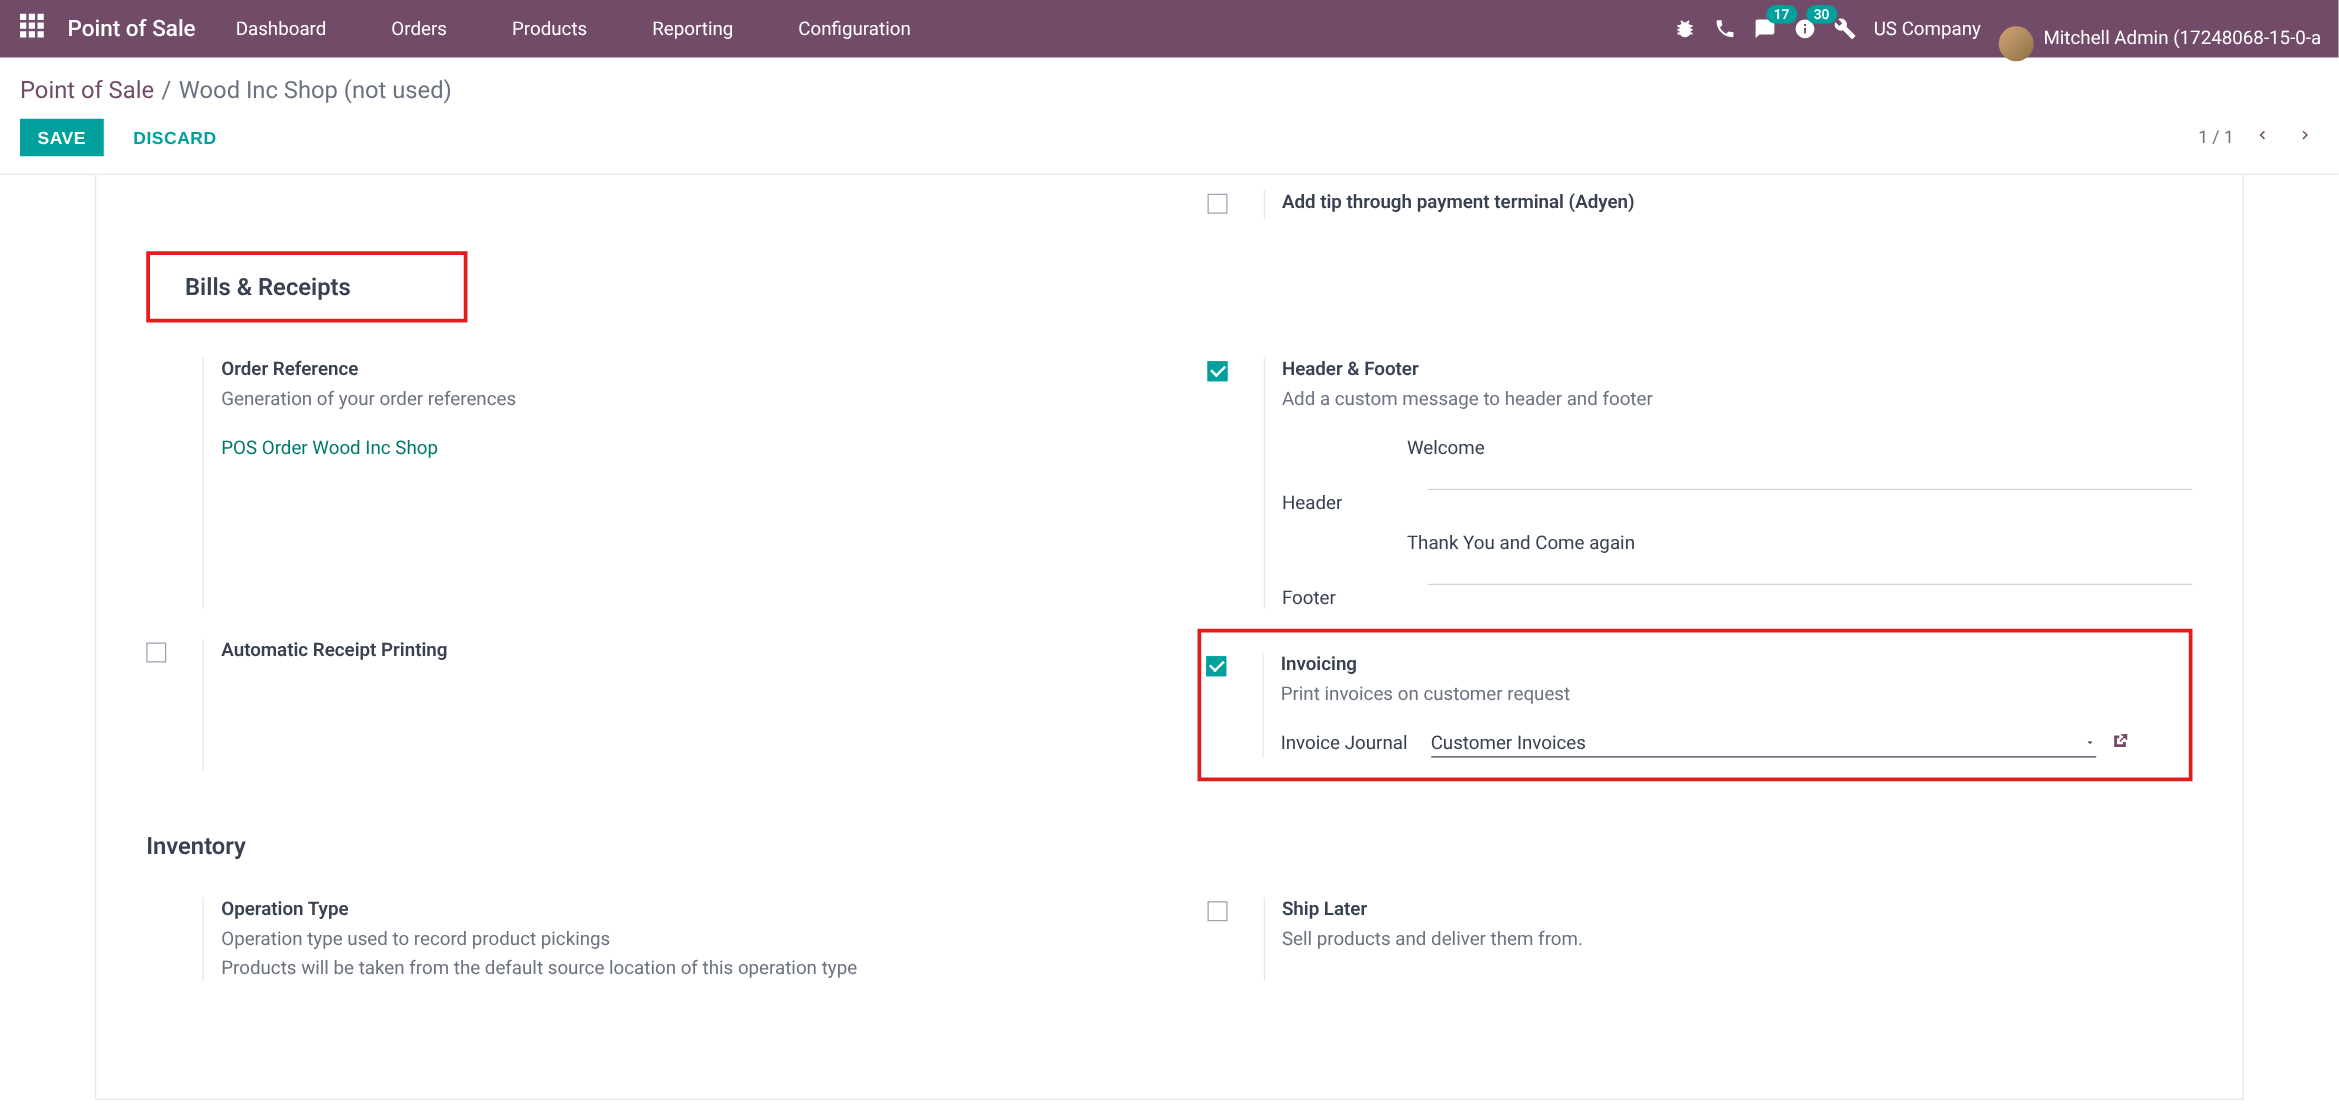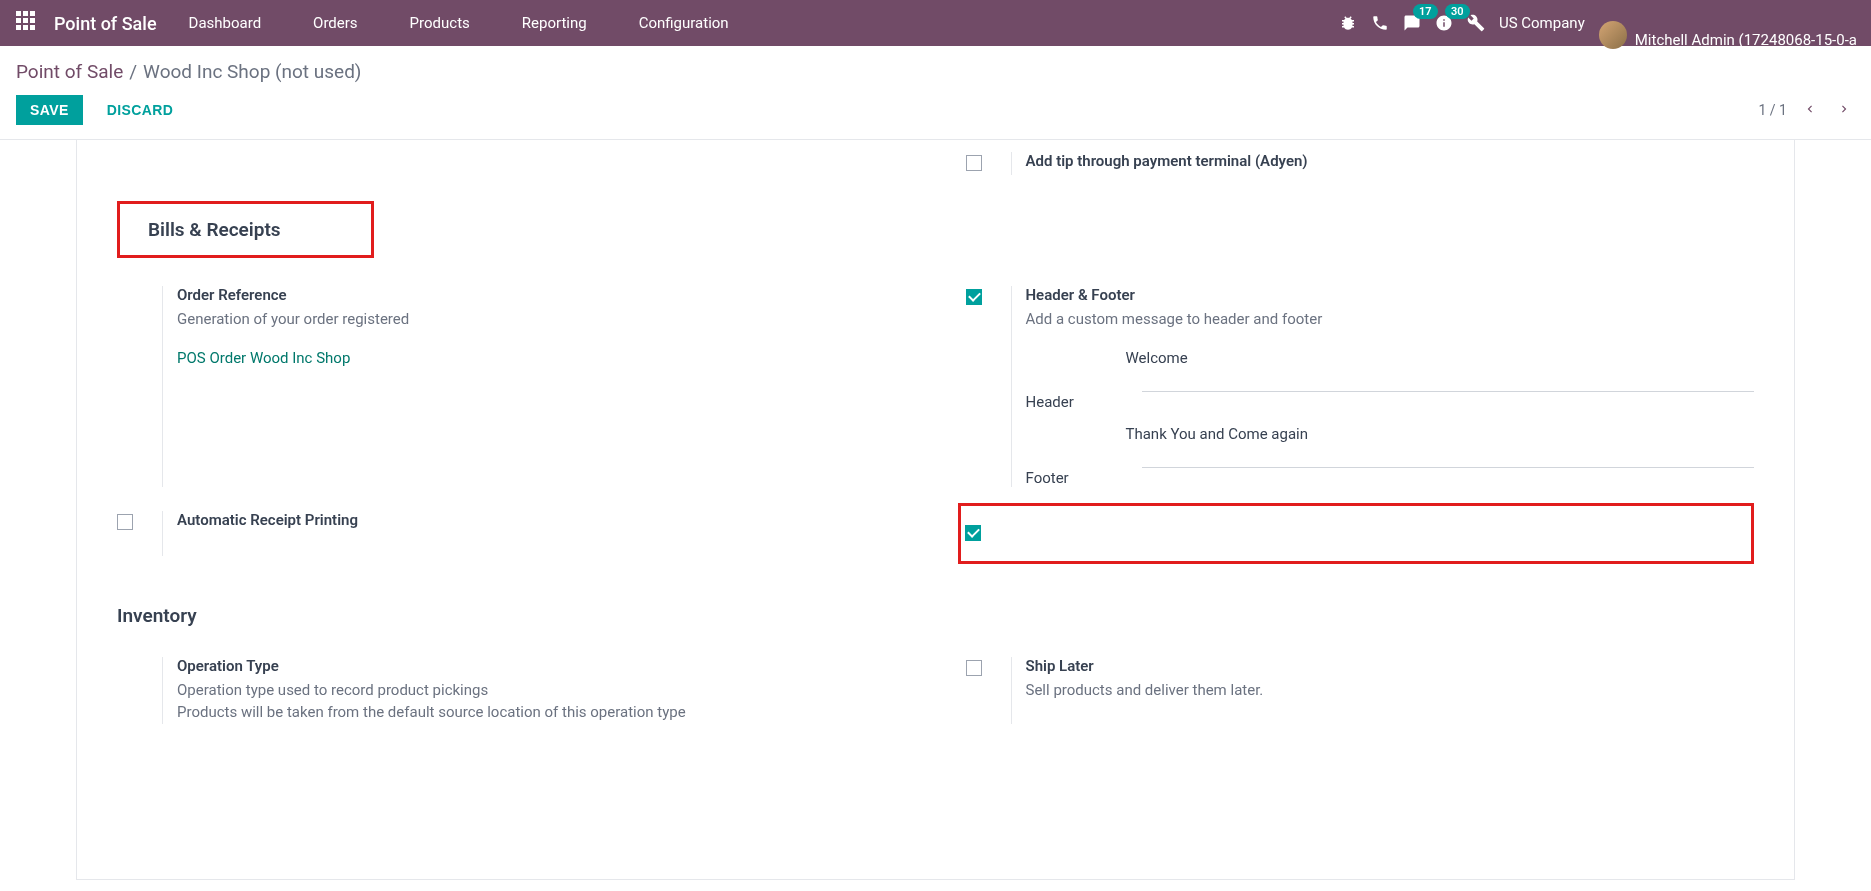--- a/index.html
+++ b/index.html
@@ -10,21 +10,21 @@
 .apps-icon span { background: #fff; }
 .brand { font-size: 18px; font-weight: 500; margin: 0 14px 0 4px; }
 .nav-links { display: flex; gap: 16px; }
 .nav-links a { color: #fff; text-decoration: none; padding: 12px 18px; font-size: 15px; cursor: pointer; }
 .topbar-right { margin-left: auto; display: flex; align-items: center; gap: 14px; padding-right: 8px; }
 .top-icon { display: inline-flex; align-items: center; position: relative; cursor: pointer; }
 .top-icon svg { width: 18px; height: 18px; fill: #fff; }
 .badge { background: #00A09D; color: #fff; font-size: 11px; border-radius: 10px; padding: 1px 6px; position: absolute; top: -10px; left: 10px; font-weight: 600; }
 .company-name { color: #fff; font-size: 15px; }
 .avatar { width: 28px; height: 28px; border-radius: 50%; background: linear-gradient(135deg,#d4a574,#8b6f47); display: inline-block; }
-.user-block { display: flex; align-items: flex-end; gap: 8px; margin-top: 24px; }
+.user-block { display: flex; align-items: flex-start; gap: 8px; margin-top: 24px; }
 
 .crumb-row { display: flex; align-items: center; padding: 14px 16px 8px 16px; }
 .crumb-link { color: #714B67; font-size: 19px; text-decoration: none; cursor: pointer; }
 .crumb-sep { color: #6b7280; font-size: 19px; margin: 0 6px; }
 .crumb-current { color: #6b7280; font-size: 19px; }
 
 .action-row { display: flex; align-items: center; padding: 4px 16px 14px 16px; }
 .btn-primary { background: #00A09D; color: #fff; border: none; padding: 7px 14px; font-size: 14px; font-weight: 600; letter-spacing: 0.4px; cursor: pointer; }
 .btn-secondary { background: transparent; color: #00A09D; border: none; padding: 7px 14px; font-size: 14px; font-weight: 600; letter-spacing: 0.4px; cursor: pointer; margin-left: 10px; }
 .pager-area { margin-left: auto; display: flex; align-items: center; gap: 12px; color: #6b7280; font-size: 14px; }
@@ -165,21 +165,21 @@
     <div class="red-box hl1">
       <div class="section-title">Bills &amp; Receipts</div>
     </div>
   </div>
 
   <div class="grid2">
     <div class="setting-row">
       <div class="setting-check"></div>
       <div class="vbar">
         <div class="setting-title">Order Reference</div>
-        <div class="setting-desc">Generation of your order registered</div>
+        <div class="setting-desc">Generation of your order references</div>
         <span class="setting-link">POS Order Wood Inc Shop</span>
       </div>
     </div>
     <div class="setting-row">
       <div class="setting-check"><input type="checkbox" checked="" style=""></div>
       <div class="vbar">
         <div class="setting-title">Header &amp; Footer</div>
         <div class="setting-desc">Add a custom message to header and footer</div>
         <div class="hf-group">
           <div class="hf-input-col" style="margin-left:100px;">
@@ -210,37 +210,55 @@
   <div class="grid2" style="margin-top:8px;">
     <div class="setting-row">
       <div class="setting-check"><input type="checkbox" style=""></div>
       <div class="vbar">
         <div class="setting-title">Automatic Receipt Printing</div>
       </div>
     </div>
     <div class="red-box hl2">
       <div class="setting-row">
         <div class="setting-check"><input type="checkbox" checked="" style=""></div>
+        <div class="vbar">
+          <div class="setting-title">Invoicing</div>
+          <div class="setting-desc">Print invoices on customer request</div>
+          <div class="field-row">
+            <div class="field-label">Invoice Journal</div>
+            <div class="field-input-area">
+              <div class="select-wrap">
+                <span class="val">Customer Invoices</span>
+                <span class="caret"><svg viewBox="0 0 24 24">
+                      <path d="M7 10l5 5 5-5z"></path>
+                    </svg></span>
+              </div>
+            </div>
+            <span class="ext" style="margin-left:12px;cursor:pointer;"><svg viewBox="0 0 24 24" fill="none" stroke-width="2">
+                  <path d="M14 3h7v7M21 3l-9 9M5 5h5v2H7v10h10v-3h2v5H5V5z" fill="#714B67"></path>
+                </svg></span>
+          </div>
+        </div>
       </div>
     </div>
   </div>
 
   <div class="section-title" style="margin-top:30px;">Inventory</div>
 
   <div class="grid2" style="margin-top:12px;">
     <div class="setting-row">
       <div class="setting-check"></div>
       <div class="vbar">
         <div class="setting-title">Operation Type</div>
         <div class="setting-desc">Operation type used to record product pickings</div>
         <div class="setting-desc">Products will be taken from the default source location of this operation type</div>
       </div>
     </div>
     <div class="setting-row">
       <div class="setting-check"><input type="checkbox" style=""></div>
       <div class="vbar">
         <div class="setting-title">Ship Later</div>
-        <div class="setting-desc">Sell products and deliver them later.</div>
+        <div class="setting-desc">Sell products and deliver them from.</div>
       </div>
     </div>
   </div>
 
 </div>
 
 </body></html>

